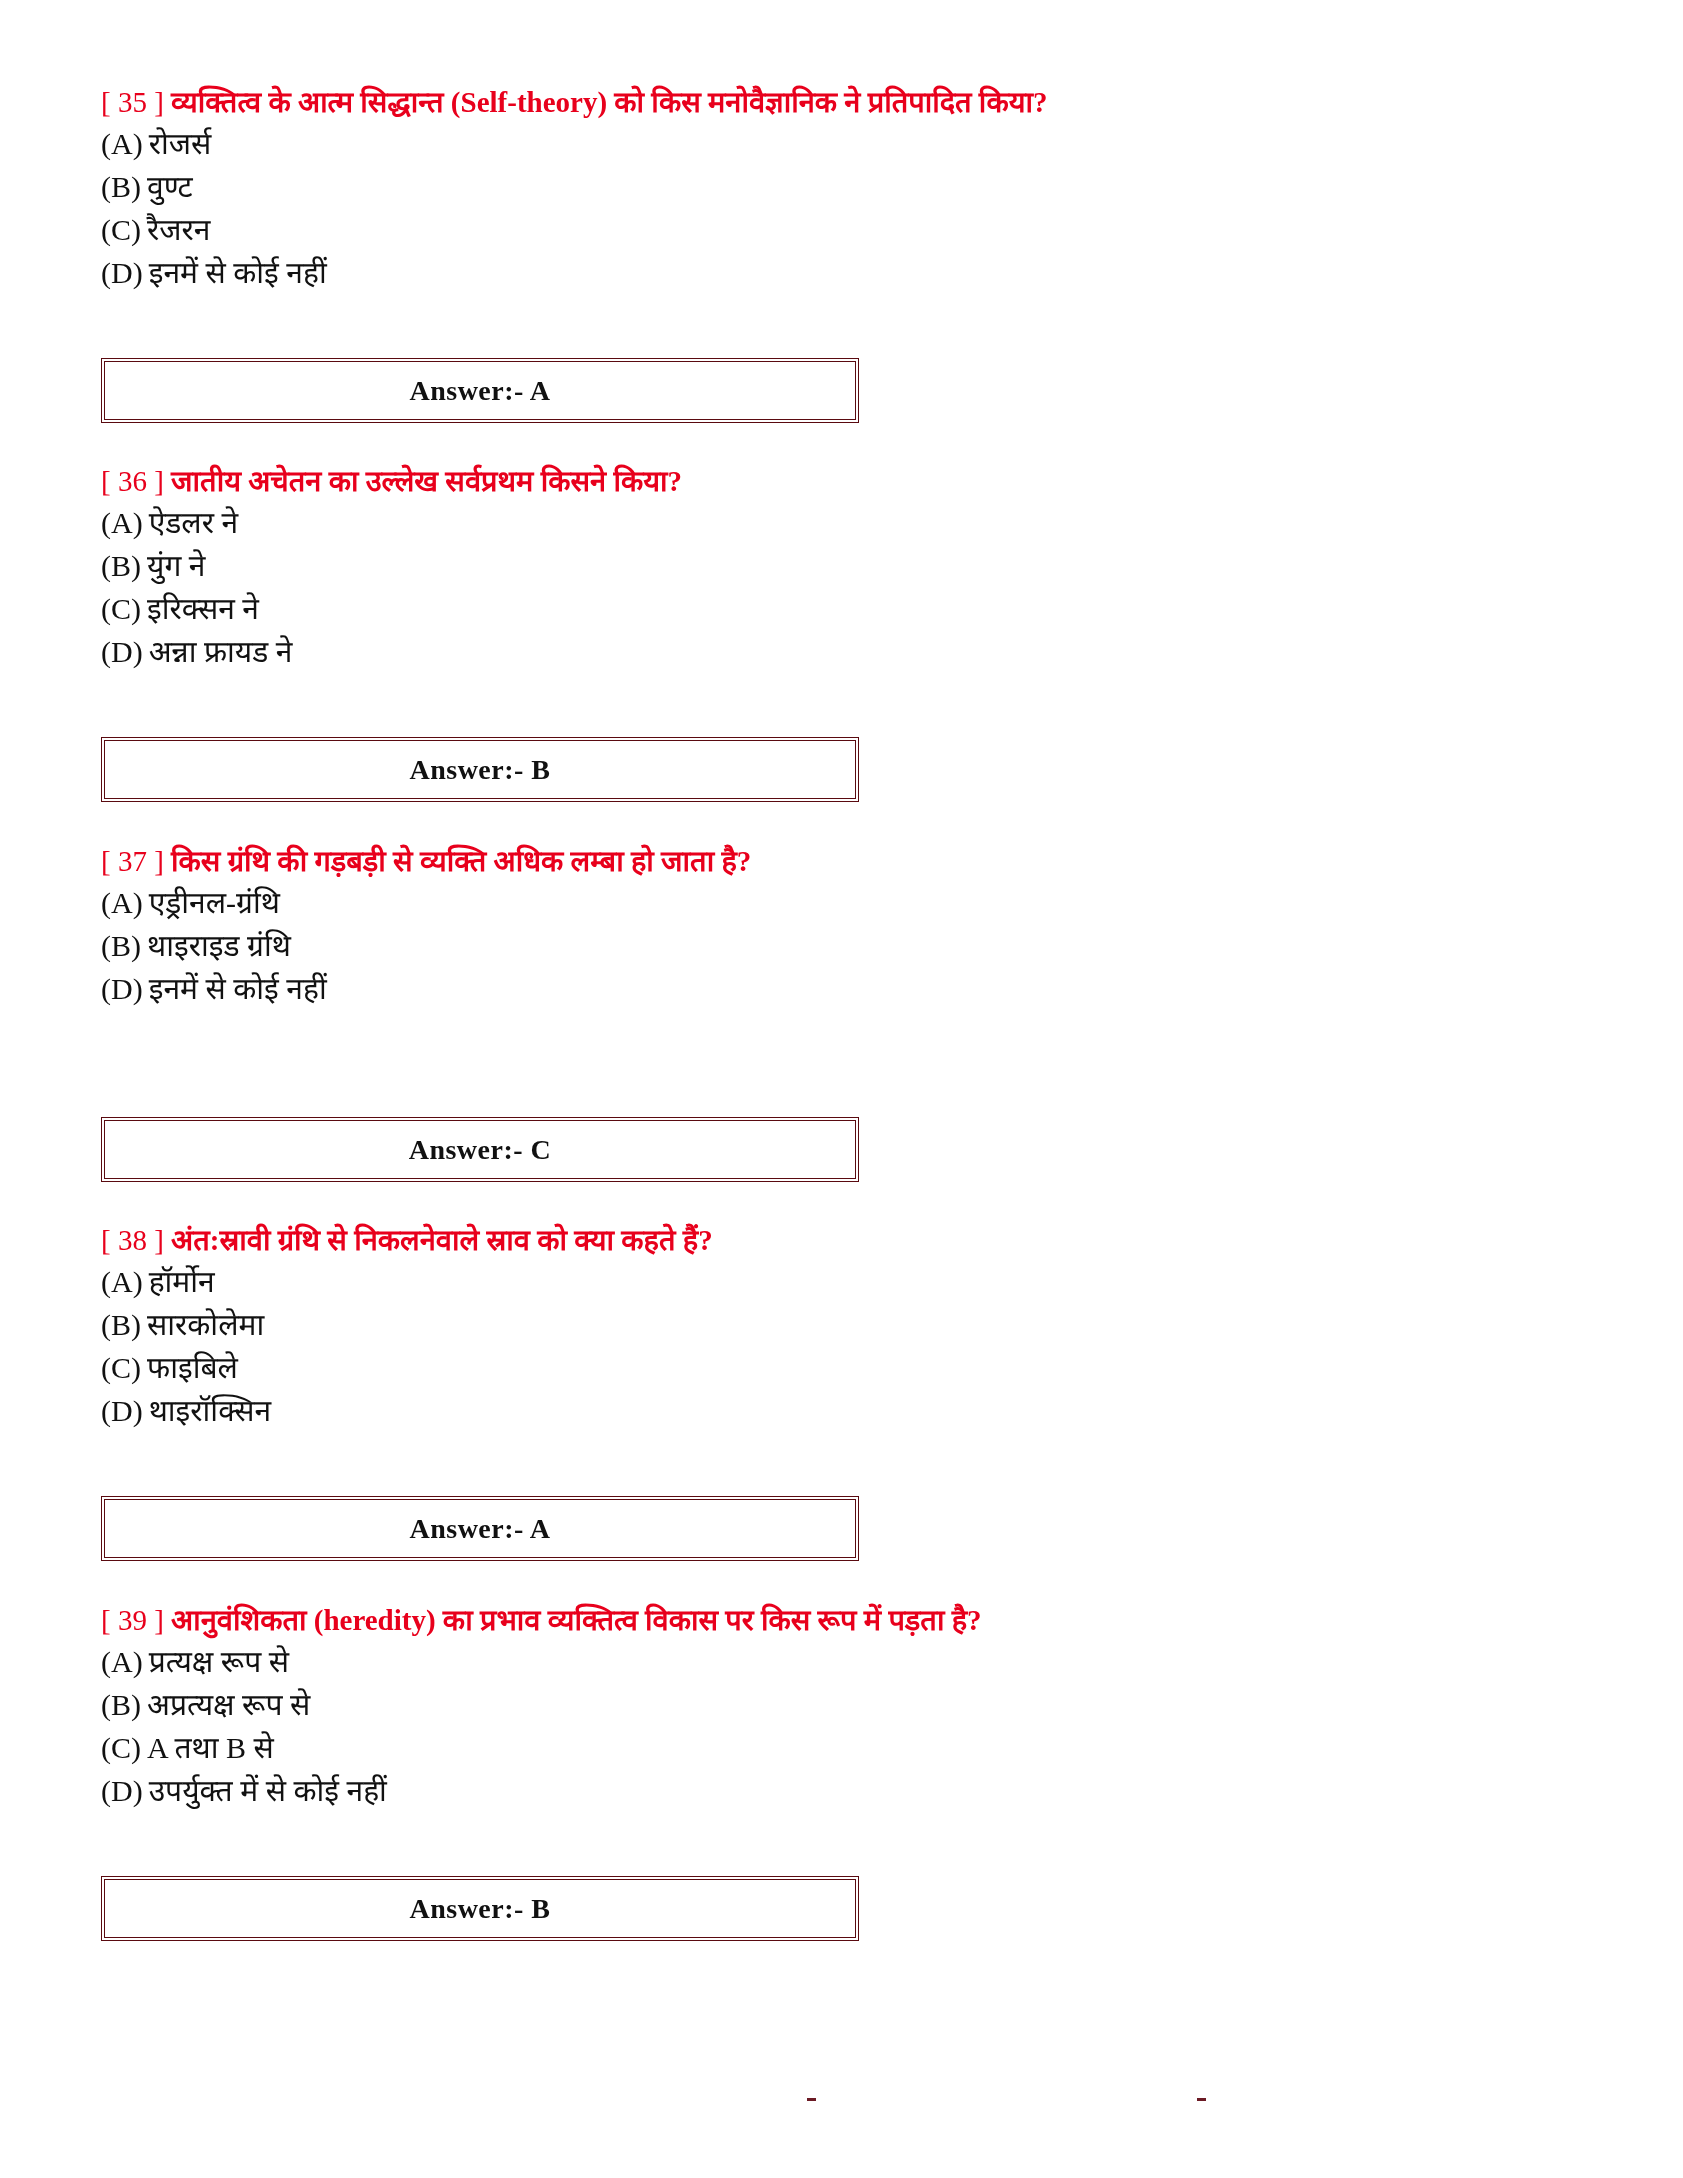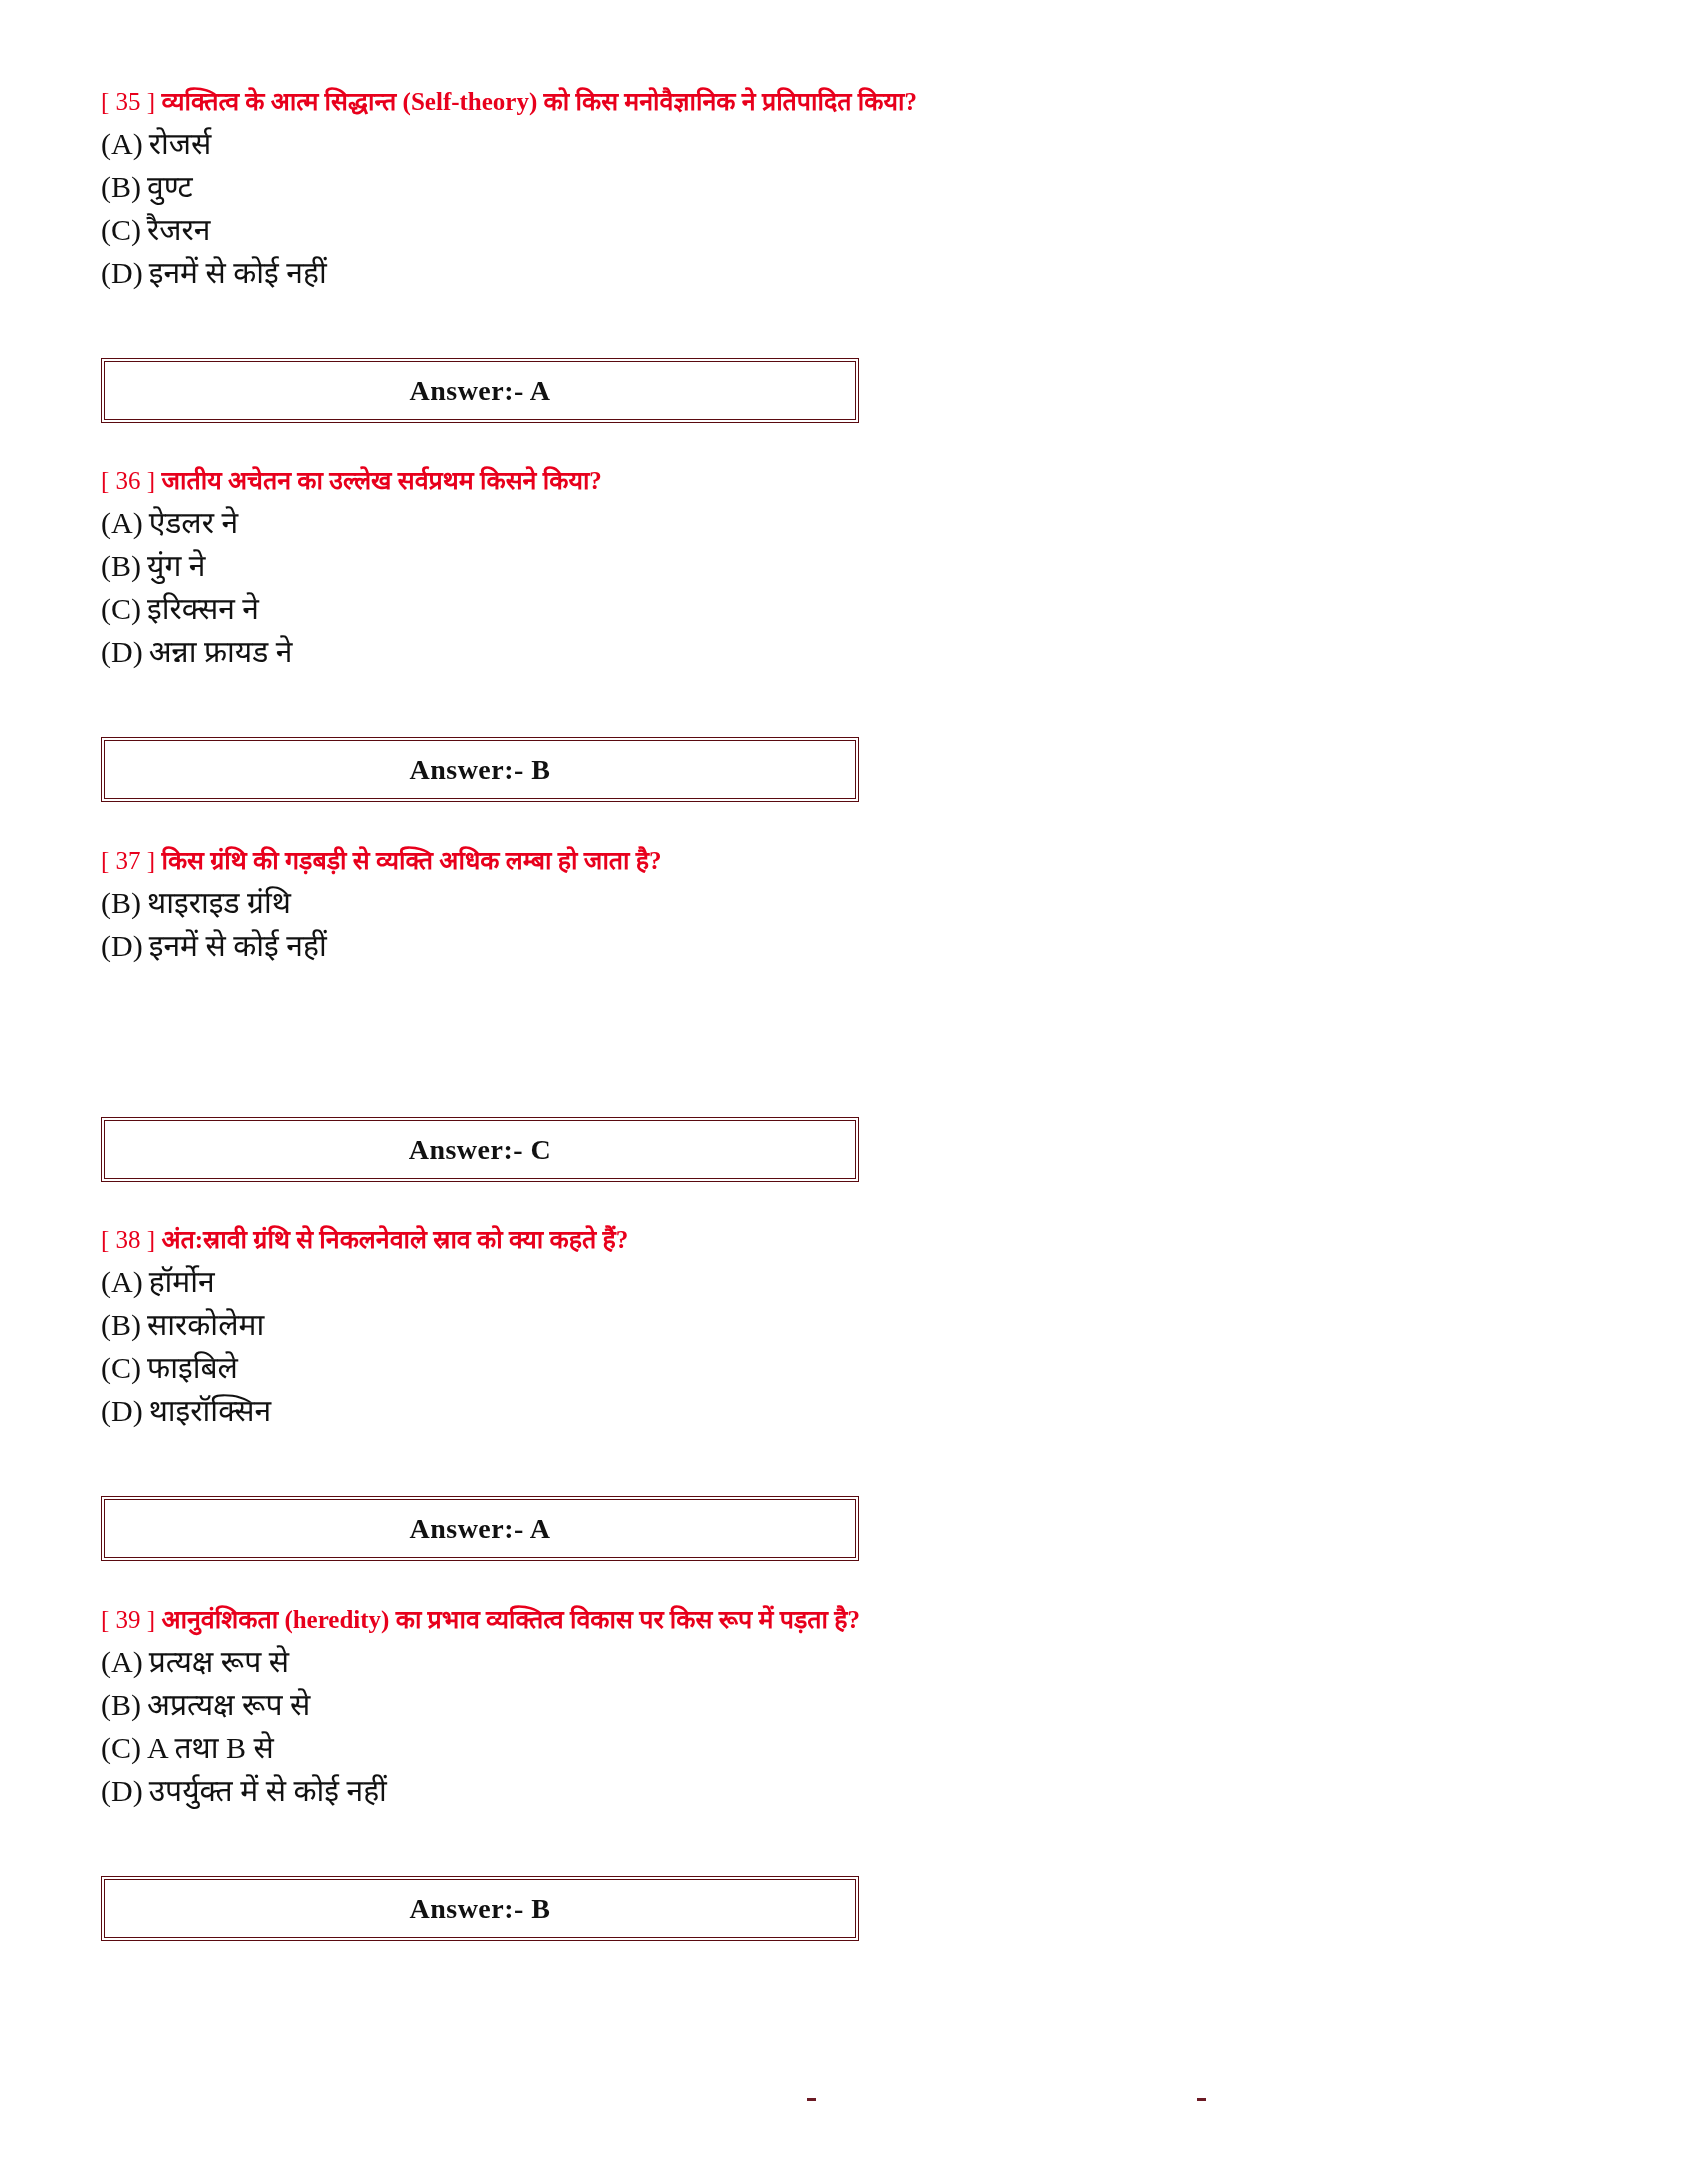--- a/index.html
+++ b/index.html
@@ -1,20 +1,20 @@
 <!DOCTYPE html>
 <html><head>
 <meta charset="utf-8">
 <style>
   html, body { margin: 0; padding: 0; background: #ffffff; }
   body { width: 1683px; height: 2178px; position: relative; overflow: hidden;
          font-family: "Liberation Serif", "DejaVu Serif", serif; color: #111; }
   .q-block { position: absolute; left: 101px; width: 1485px; }
   .q-title { font-family: "Liberation Serif", "DejaVu Serif", serif; font-weight: bold;
-             color: #e8001c; font-size: 25px; line-height: 40px; white-space: nowrap; height: 40px; }
+             color: #e8001c; font-size: 29px; line-height: 40px; white-space: nowrap; height: 40px; }
   .q-title .num { font-weight: normal; }
   .options { }
   .opt { font-size: 30px; line-height: 43px; height: 43px; white-space: nowrap; color: #111; }
   .opt .lbl { margin-right: 6px; }
   .answer-box { position: absolute; left: 0; width: 758px; height: 65px;
                 border: 4px double #5a0a10; outline: 1px solid #5a0a10; outline-offset: -1px;
                 box-sizing: border-box; display: flex; align-items: center; justify-content: center; }
   .answer-box span { font-weight: bold; font-size: 28px; letter-spacing: 0.5px; color: #111; }
   .foot-mark { position: absolute; top: 2098px; width: 9px; height: 3px; background: #6b1a24; }
 </style>
@@ -52,20 +52,21 @@
     <span>Answer:- B</span>
   </div>
 </div>
 
 <div class="q-block" style="top:841px;">
   <div class="q-title">
     <span class="num">[ 37 ]</span>
     <span>किस ग्रंथि की गड़बड़ी से व्यक्ति अधिक लम्बा हो जाता है?</span>
   </div>
   <div class="options">
+    <div class="opt"><span class="lbl">(A)</span><span>एड्रीनल-ग्रंथि</span></div>
     <div class="opt"><span class="lbl">(B)</span><span>थाइराइड ग्रंथि</span></div>
     <div class="opt"><span class="lbl">(D)</span><span>इनमें से कोई नहीं</span></div>
   </div>
   <div class="answer-box" style="top:276px;">
     <span>Answer:- C</span>
   </div>
 </div>
 
 <div class="q-block" style="top:1220px;">
   <div class="q-title">

